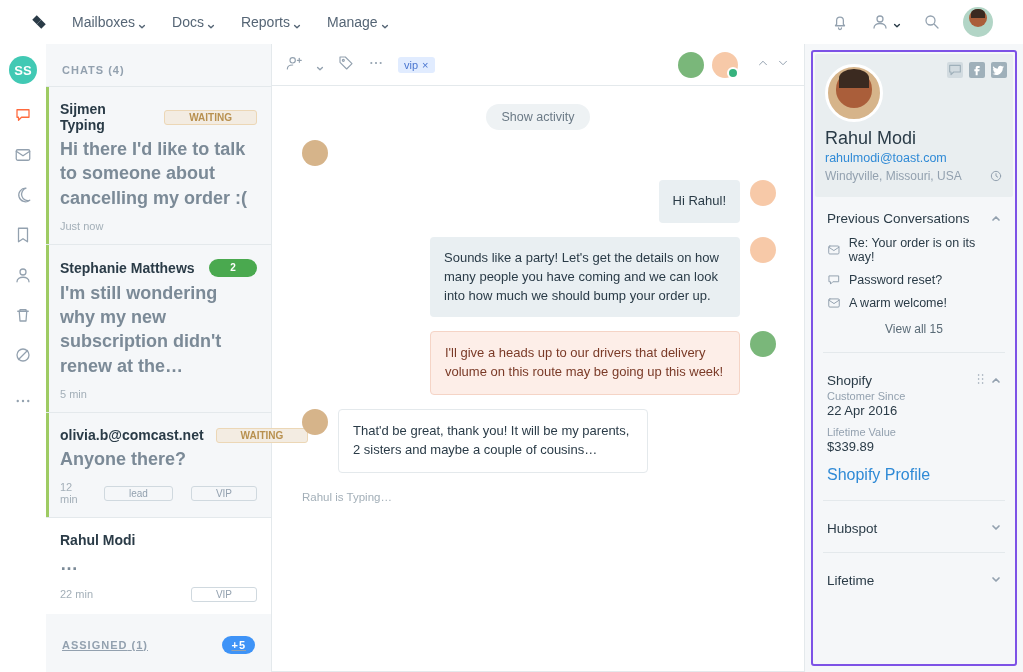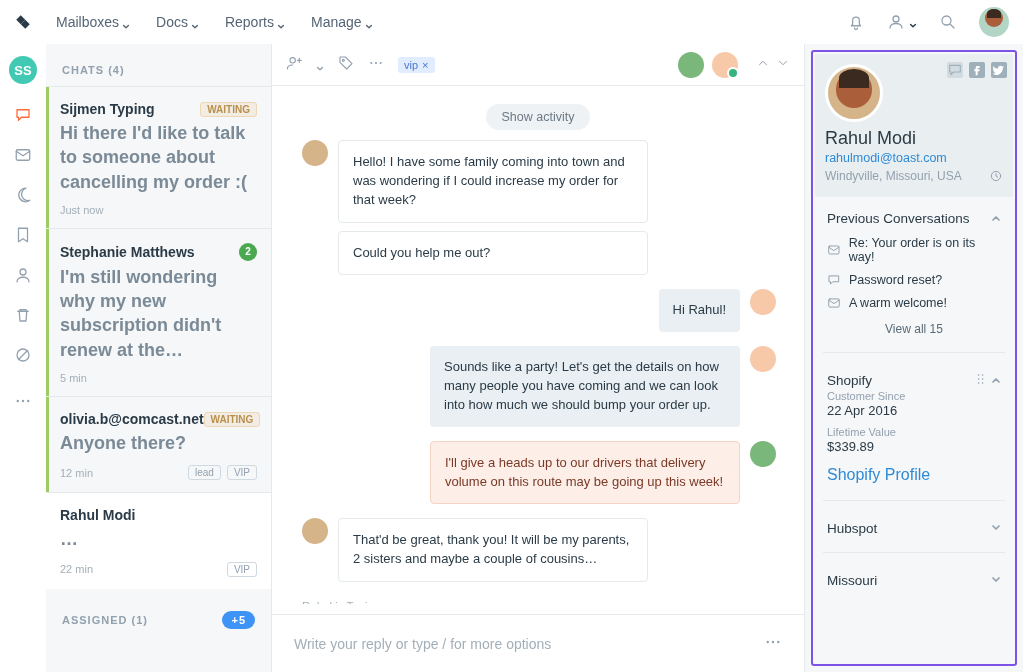--- a/index.html
+++ b/index.html
@@ -1,19 +1,19 @@
 <!DOCTYPE html>
 <html><head>
 <meta charset="utf-8">
 <style>
   * { box-sizing: border-box; margin: 0; padding: 0; }
   html, body { width: 1023px; height: 672px; font-family: -apple-system, BlinkMacSystemFont, "Segoe UI", Helvetica, Arial, sans-serif; font-size: 13px; color: #2a3b47; background: #fff; overflow: hidden; }
 
   
-  .topbar { height: 44px; background: #fff; display: flex; align-items: center; padding: 0 14px; }
+  .topbar { height: 44px; background: #fff; display: flex; align-items: center; padding: 0 30px; }
   .logo { width: 18px; height: 18px; display: flex; align-items: center; justify-content: center; margin-right: 24px; }
   .logo svg { width: 18px; height: 18px; }
   .topnav { display: flex; gap: 26px; color: #556575; font-size: 14px; }
   .topnav-item { display: flex; align-items: center; gap: 3px; cursor: pointer; }
   .chev { width: 8px; height: 8px; }
   .chev svg { width: 8px; height: 8px; }
   .top-right { margin-left: auto; display: flex; align-items: center; gap: 22px; }
   .icon-btn { color: #93a1af; cursor: pointer; display: flex; align-items: center; }
   .icon-btn svg { width: 18px; height: 18px; }
   .user-bubble { display:flex; align-items:center; gap:4px; }
@@ -36,24 +36,24 @@
   .chatlist { width: 225px; background:#f5f7f9; display:flex; flex-direction:column; }
   .chatlist-header { padding: 20px 16px 10px; color:#93a1af; letter-spacing:1px; font-size:11px; font-weight:600; }
   .chatlist-header span.count { color:#93a1af; }
   .chat-item { padding: 14px 14px 12px 14px; border-top:1px solid #e4e9ec; cursor:pointer; position:relative; }
   .chat-item.active { background:#fff; }
   .chat-item .greenbar { position:absolute; left:0; top:0; bottom:0; width:3px; background:#9ecb63; }
   .chat-name { font-weight:600; color:#2a3b47; font-size:14px; margin-bottom:4px; display:flex; align-items:center; justify-content:space-between; }
   .chat-snippet { color:#7b8a97; font-size:18px; line-height:1.35; margin-bottom:10px;font-weight:bold; }
   .chat-meta { display:flex; align-items:center; gap:6px; font-size:11px; color:#a3afb8; }
   .chat-meta .time { margin-right:auto; }
-  .badge { border:1px solid #d0d9df; border-radius:3px; padding:1px 6px; font-size:10px; color:#93a1af; }
+  .badge { border:1px solid #d0d9df; border-radius:3px; padding:1px 24px; font-size:10px; color:#93a1af;margin-left:12px; }
   .badge.waiting { background:#f3ece2; border-color:#ecd7b6; color:#b8904f; text-transform:uppercase; }
   .badge.count-green { background:#4aa94f; color:#fff; border:none; border-radius:10px; width:18px; height:18px; display:flex; align-items:center; justify-content:center; }
-  .assigned-row { padding: 22px 16px 0; color:#93a1af; letter-spacing:1px; font-size:11px; font-weight:600; display:flex; align-items:center; justify-content:space-between; }
+  .assigned-row { padding: 22px 16px 0; color:#93a1af; letter-spacing:1px; font-size:11px; font-weight:600; display:flex; align-items:center; justify-content:space-between;text-decoration:underline; }
   .plus-badge { background:#3e93f7; color:#fff; border-radius:12px; padding:3px 9px; font-size:11px; font-weight:600; }
 
   
   .convo { flex:1; display:flex; flex-direction:column; border-left:1px solid #e4e9ec; }
   .convo-top { height:42px; border-bottom:1px solid #e4e9ec; display:flex; align-items:center; padding:0 14px; gap:14px; }
   .convo-top .tool { color:#93a1af; cursor:pointer; }
   .convo-top .tool svg { width:16px; height:16px; }
   .tag-chip { background:#e1ecff; color:#4a76d0; border-radius:3px; padding:2px 6px; font-size:11px; display:flex; align-items:center; gap:4px; }
   .convo-participants { margin-left:auto; display:flex; align-items:center; gap:8px; }
   .av-sm { width:26px; height:26px; border-radius:50%; position:relative; overflow:hidden; }
@@ -316,24 +316,20 @@
               </svg></span>
         </div>
       </div>
     </div>
 
     <div class="activity-pill">Show activity</div>
 
     <div class="thread">
       <div class="msg-row">
         <div class="msg-av"></div>
-        <div style="display:flex; flex-direction:column; gap:8px;">
-          <div class="msg-bubble user">Hello! I have some family coming into town and was wondering if I could increase my order for that week?</div>
-          <div class="msg-bubble user">Could you help me out?</div>
-        </div>
       </div>
 
       <div class="msg-row right">
         <div class="msg-bubble agent-blue hi">Hi Rahul!</div>
         <div class="msg-av" style="background:#f7c9a8;"></div>
       </div>
 
       <div class="msg-row right">
         <div class="msg-bubble agent-blue">Sounds like a party! Let's get the details on how many people you have coming and we can look into how much we should bump your order up.</div>
         <div class="msg-av" style="background:#f7c9a8;"></div>
@@ -346,28 +342,20 @@
 
       <div class="msg-row">
         <div class="msg-av"></div>
         <div class="msg-bubble user">That'd be great, thank you!  It will be my parents, 2 sisters and maybe a couple of cousins…</div>
       </div>
 
       <div class="typing">Rahul is Typing…</div>
     </div>
 
     <div class="convo-divider"></div>
-    <div class="composer">
-      <input type="text" placeholder="Write your reply or type / for more options" style="">
-      <div class="composer-more"><svg viewBox="0 0 24 24">
-            <circle cx="5" cy="12" r="1.6" fill="currentColor" stroke="none"></circle>
-            <circle cx="12" cy="12" r="1.6" fill="currentColor" stroke="none"></circle>
-            <circle cx="19" cy="12" r="1.6" fill="currentColor" stroke="none"></circle>
-          </svg></div>
-    </div>
   </div>
 
   <div class="details">
     <div class="details-inner">
       <div class="cust-header">
         <div class="cust-icons">
           <div class="sq"><svg viewBox="0 0 24 24">
                 <path d="M4 5h16v10H10l-4 4v-4H4z" stroke="#9fb0ba"></path>
               </svg></div>
           <div class="sq" style="background:#9fb0ba;"><svg viewBox="0 0 24 24">
@@ -452,21 +440,21 @@
         <div class="panel-title">
             <span>Hubspot</span>
             <span class="caret"><svg viewBox="0 0 10 10" width="10" height="10">
                 <path d="M2 3 L5 6 L8 3"></path>
               </svg></span>
           </div>
       </div>
       <div class="divider-thin"></div>
       <div class="panel">
         <div class="panel-title">
-            <span>Missouri</span>
+            <span>Lifetime</span>
             <span class="caret"><svg viewBox="0 0 10 10" width="10" height="10">
                 <path d="M2 3 L5 6 L8 3"></path>
               </svg></span>
           </div>
       </div>
     </div>
   </div>
 
 </div>
 

